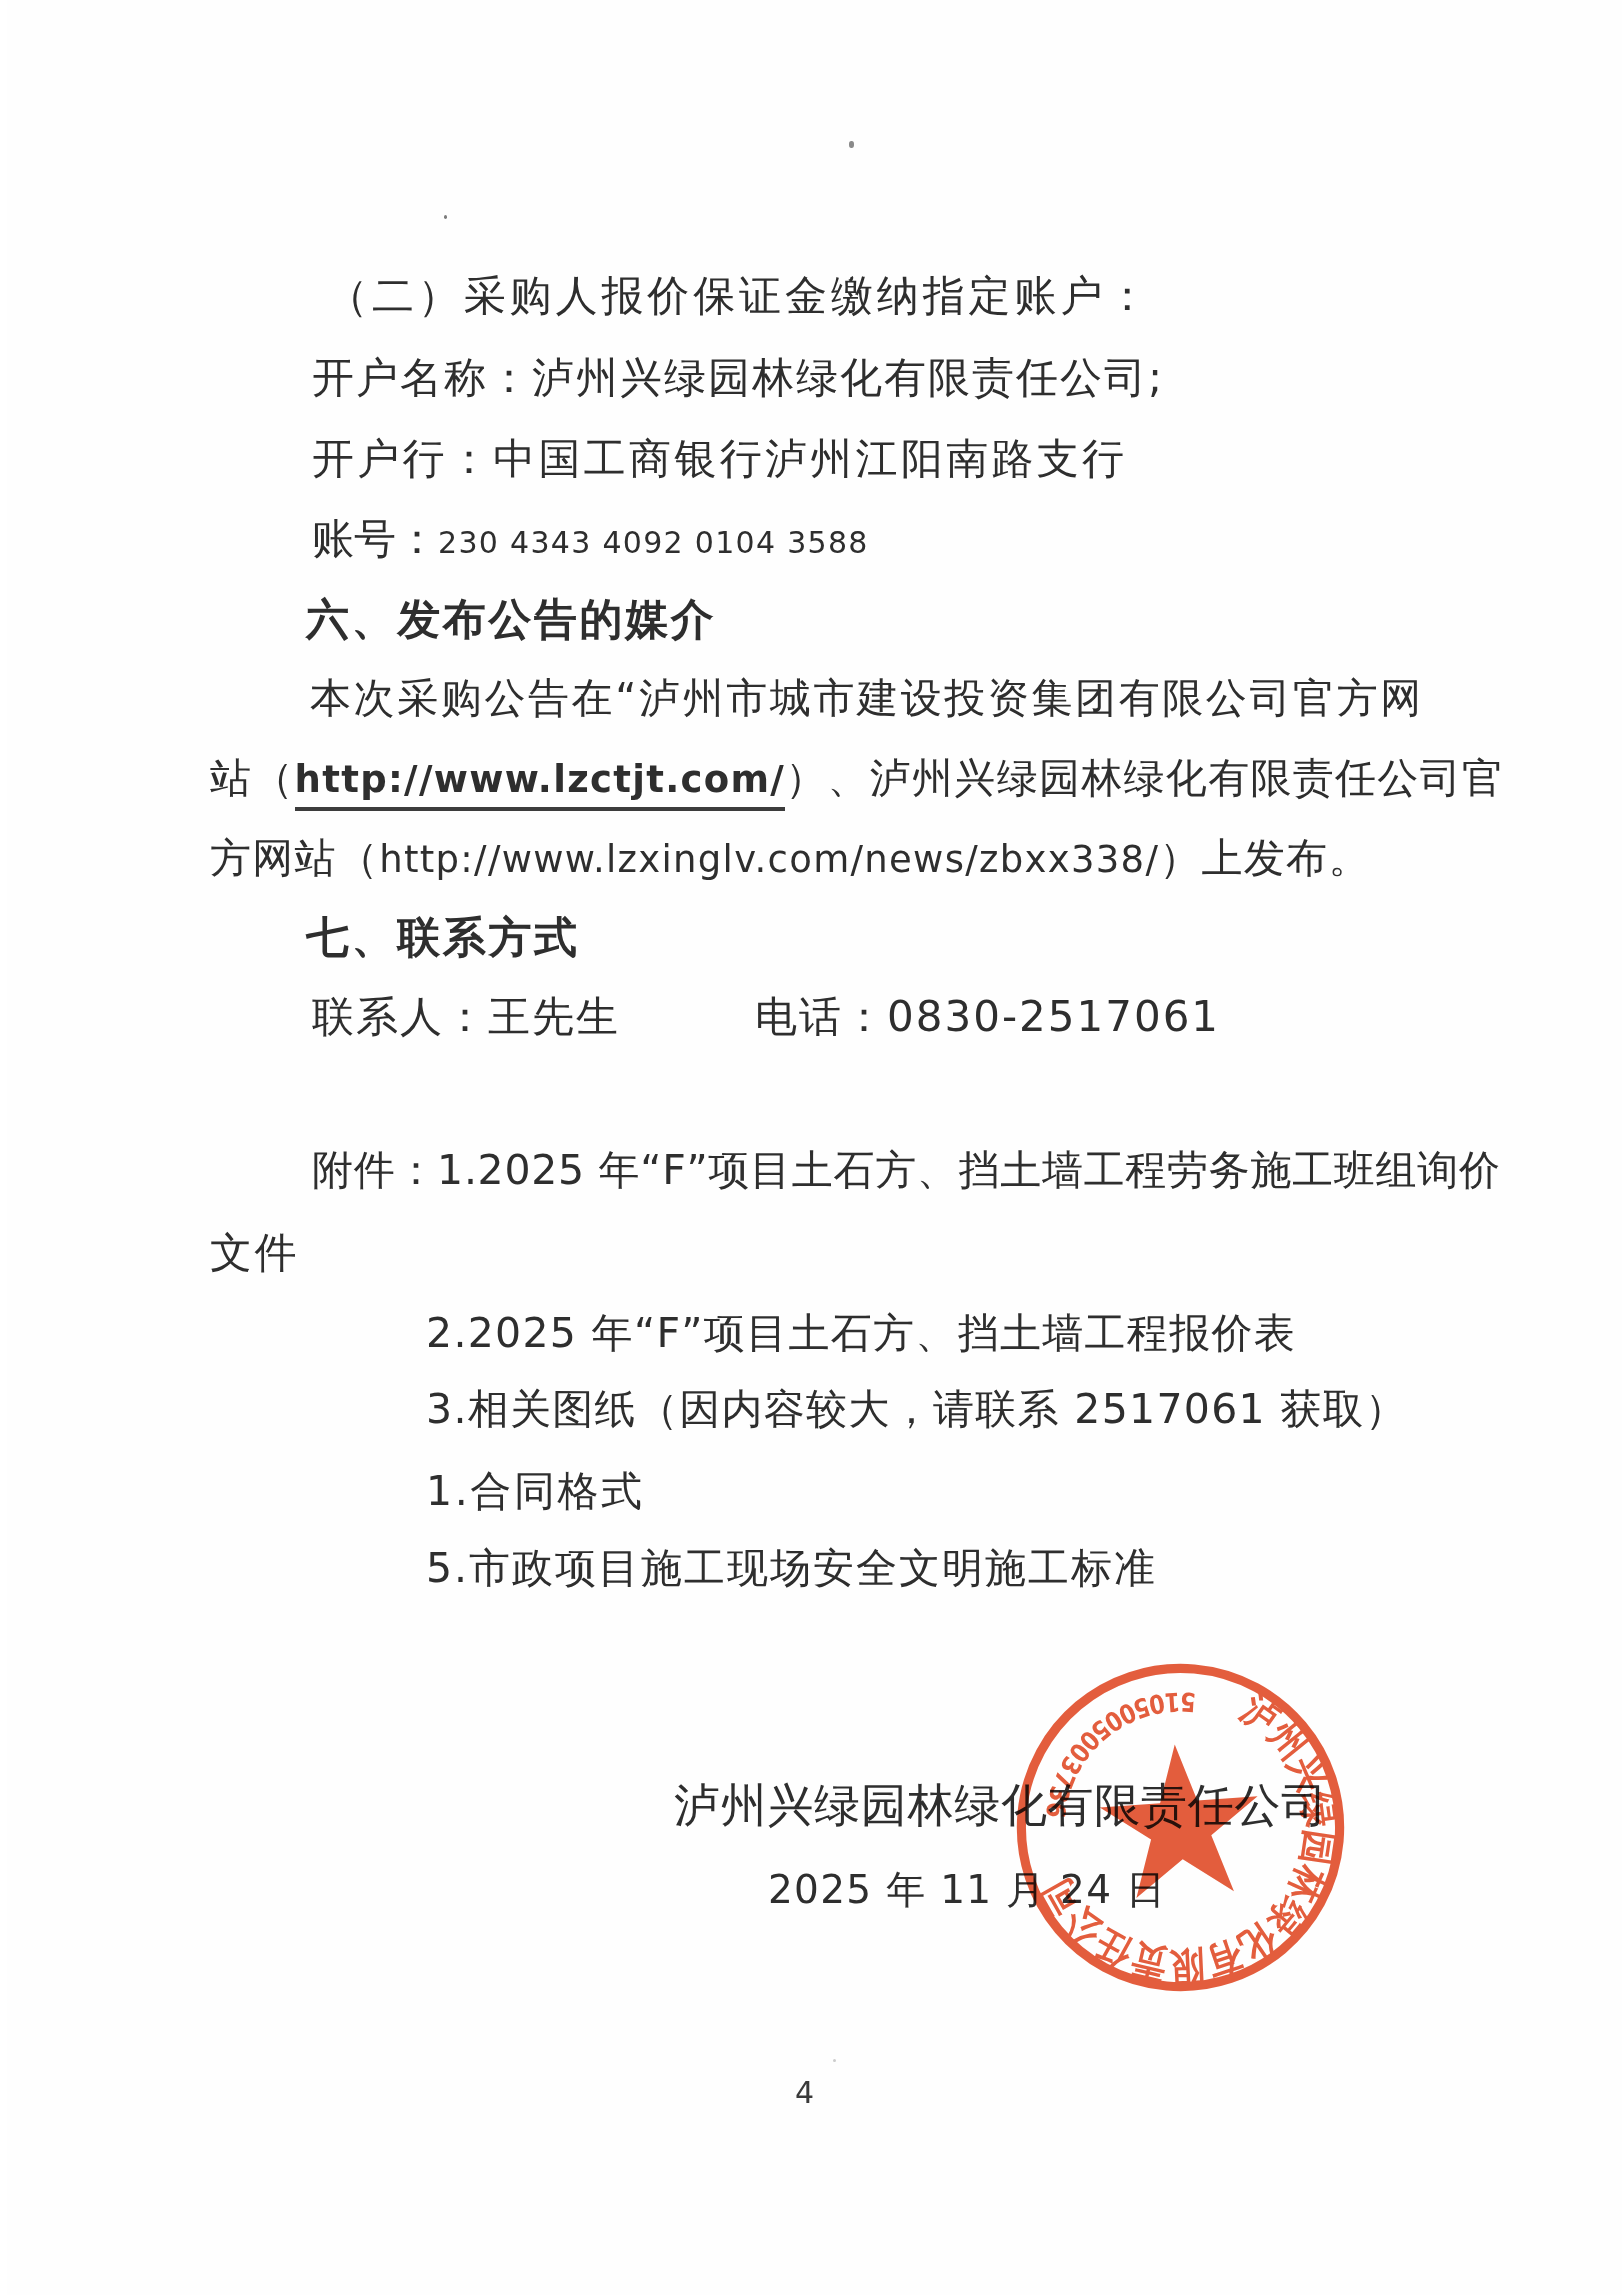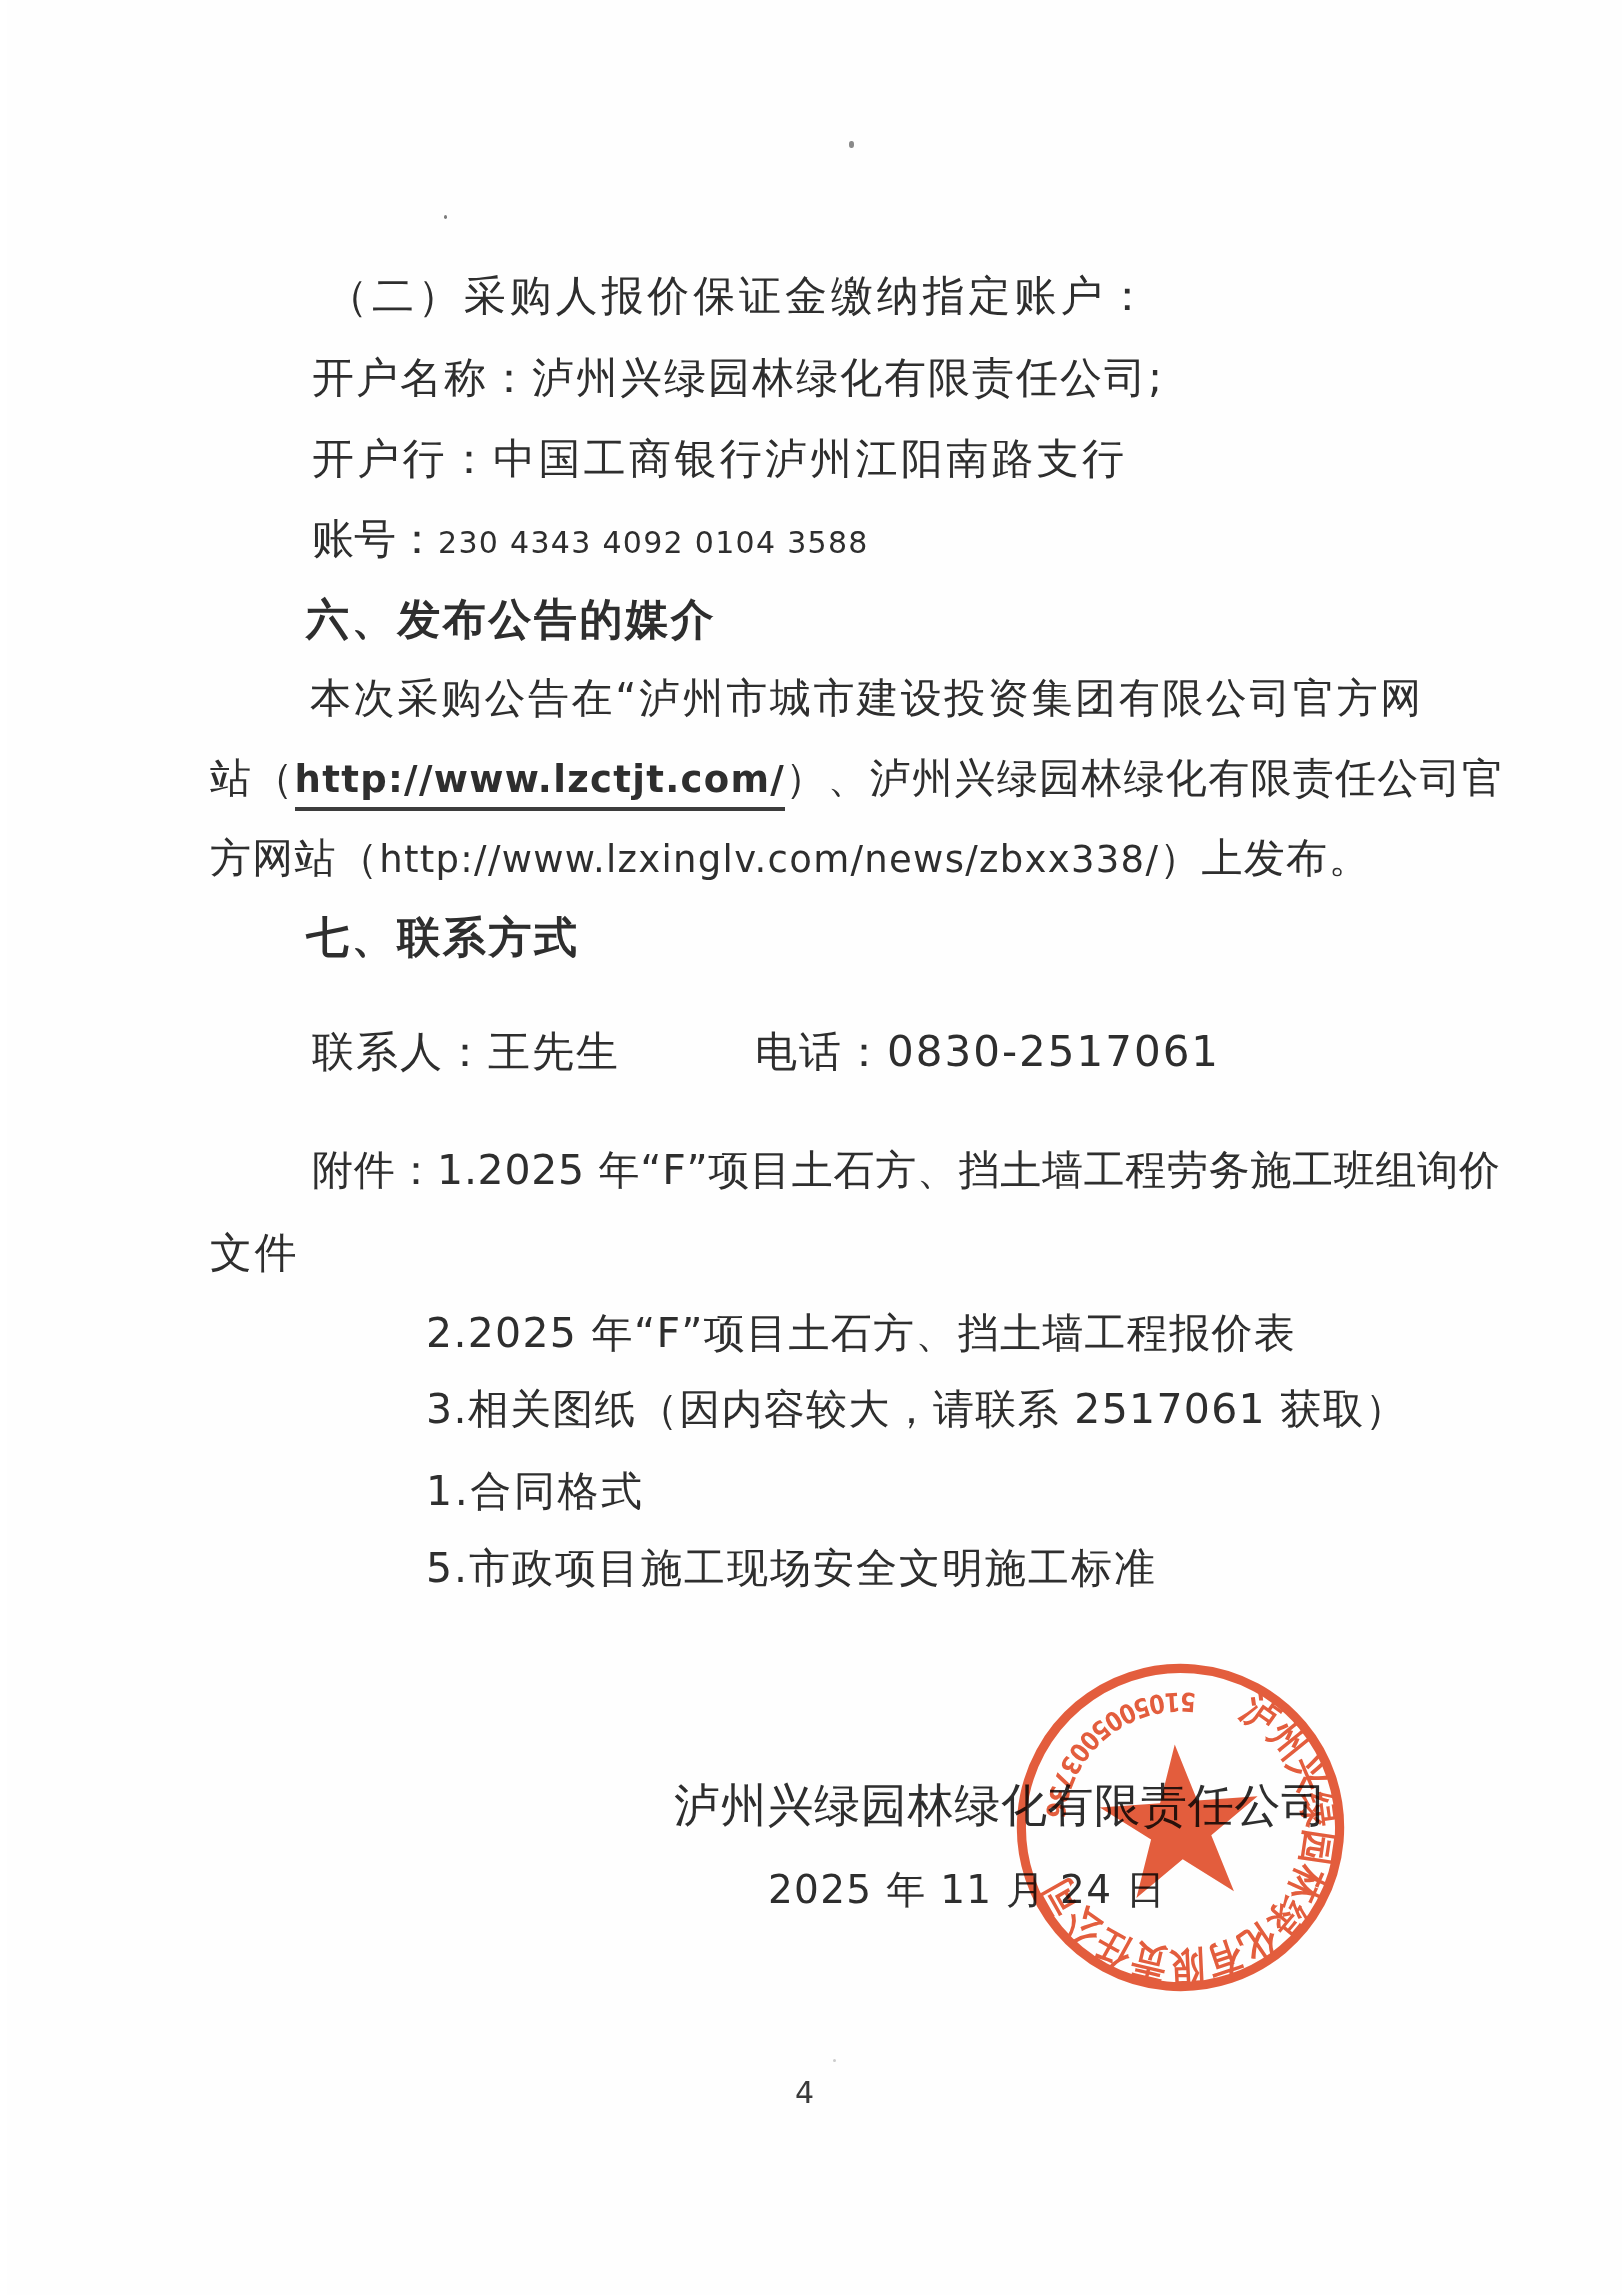--- a/index.html
+++ b/index.html
@@ -36,21 +36,21 @@
   <div class="ln b" style="left:299px; top:598px; font-size:43px; letter-spacing:2.6px;">六、发布公告的媒介</div>
   <div class="ln" style="left:303px; top:678px; font-size:41px; letter-spacing:2.6px;">本次采购公告在“泸州市城市建设投资集团有限公司官方网</div>
   <div class="ln" style="left:203px; top:758px; font-size:41px; letter-spacing:1.3px;">
     <span>站（</span><span class="url1">http://www.lzctjt.com/</span><span>）、泸州兴绿园林绿化有限责任公司官</span>
   </div>
   <div class="ln" style="left:203px; top:838px; font-size:41px; letter-spacing:1.3px;">
     <span>方网站（</span><span class="url2">http://www.lzxinglv.com/news/zbxx338/</span><span>）上发布。</span>
   </div>
 
   <div class="ln b" style="left:299px; top:916px; font-size:43px; letter-spacing:2.6px;">七、联系方式</div>
-  <div class="ln" style="left:305px; top:1031px; font-size:42px; letter-spacing:2px; width:916px;">
+  <div class="ln" style="left:305px; top:996px; font-size:42px; letter-spacing:2px; width:916px;">
     <span>联系人：王先生</span>
     <span class="phone">电话：0830-2517061</span>
   </div>
 
   <div class="ln" style="left:305px; top:1150px; font-size:41px; letter-spacing:0.7px;">附件：1.2025 年“F”项目土石方、挡土墙工程劳务施工班组询价</div>
   <div class="ln" style="left:203px; top:1232px; font-size:42px; letter-spacing:2.6px;">文件</div>
   <div class="ln" style="left:419px; top:1313px; font-size:41px; letter-spacing:1.3px;">2.2025 年“F”项目土石方、挡土墙工程报价表</div>
   <div class="ln" style="left:419px; top:1389px; font-size:41px; letter-spacing:1.3px;">3.相关图纸（因内容较大，请联系 2517061 获取）</div>
   <div class="ln" style="left:419px; top:1471px; font-size:41px; letter-spacing:2.6px;">1.合同格式</div>
   <div class="ln" style="left:419px; top:1548px; font-size:41px; letter-spacing:2px;">5.市政项目施工现场安全文明施工标准</div>

